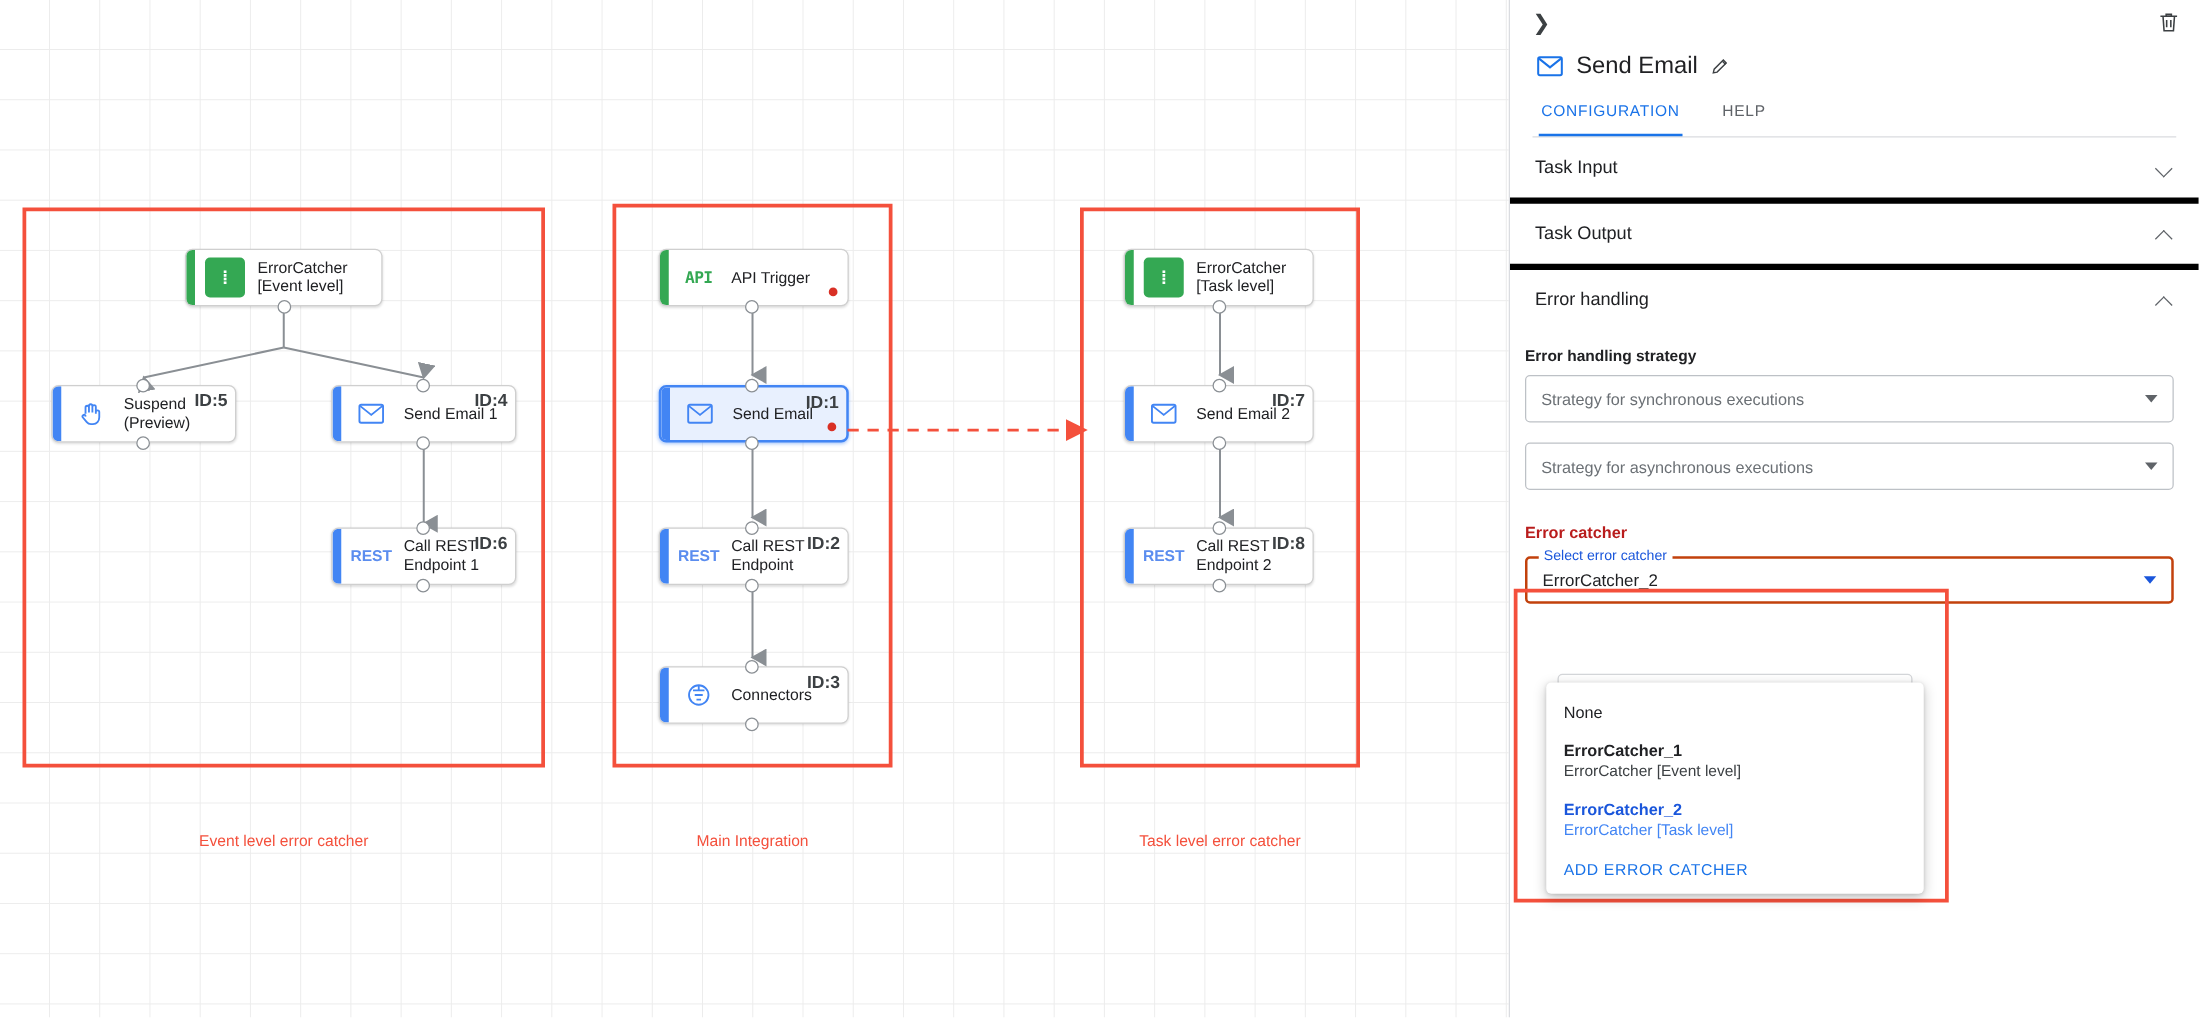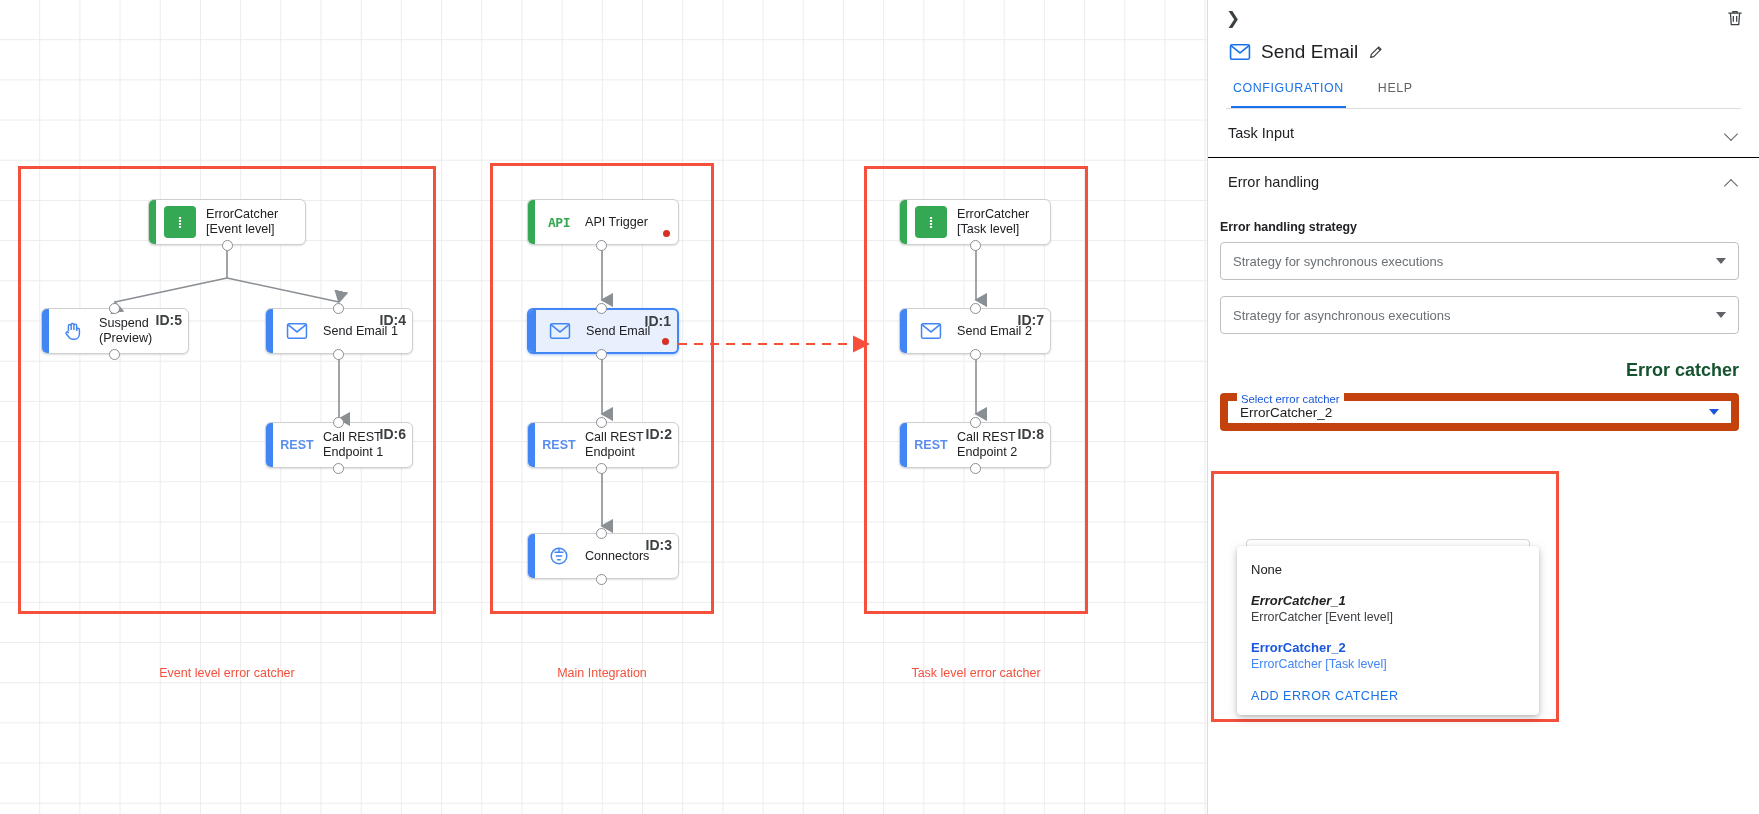--- a/index.html
+++ b/index.html
@@ -154,21 +154,21 @@
   .tab {
     font-size:12.4px;
     letter-spacing:0.6px;
     color:#5f6368;
     padding:0 2px 11px 2px;
     cursor:pointer;
   }
   .tab.active { color:#1a73e8; border-bottom:2.5px solid #1a73e8; }
 
   .section {
-    border-bottom:1px solid #000000;
+    border-bottom:5px solid #000000;
     padding:16px 20px;
     display:flex; align-items:center; justify-content:space-between;
     cursor:pointer;
   }
   .section .s-title { font-size:14.5px; color:#202124; font-weight:500;}
   .caret { width:13px; height:8px; position:relative;}
   .caret::before{
     content:""; position:absolute; left:0; top:0;
     width:9px;height:9px;
     border-right:1.6px solid #5f6368;
@@ -207,26 +207,26 @@
 
   
   .hl-box {
     position:absolute;
     left:1211px; top:471px;
     width:348px; height:251px;
     border:3px solid #f4503c;
     pointer-events:none;
     z-index:7;
   }
-  .ec-label { font-size:18px; color:#14532d; font-weight:600;text-align:right; }
+  .ec-label { font-size:13px; color:#b91c1c; font-weight:600; }
 
   .outlined-select {
     position:relative;
     height:38px;
-    border:8px solid #c2410c;
+    border:2px solid #c2410c;
     border-radius:4px;
     display:flex; align-items:center;
     padding:0 12px;
     font-size:13.5px;
     color:#202124;
     justify-content:space-between;
     cursor:pointer;
   }
   .outlined-select .legend {
     position:absolute;
@@ -243,21 +243,21 @@
     left:1237px; top:546px;
     width:302px;
     background:#fff;
     border-radius:4px;
     box-shadow:0 3px 10px rgba(0,0,0,0.22), 0 1px 3px rgba(0,0,0,0.12);
     padding:10px 0 8px 0;
     z-index:9;
   }
   .opt { padding:6px 14px; cursor:pointer; }
   .opt .o1 { font-size:13px; color:#202124; }
-  .opt .o1.bold { font-weight:700;font-style:italic; }
+  .opt .o1.bold { font-weight:700; }
   .opt .o2 { font-size:12.4px; color:#3c4043; margin-top:2px;}
   .opt.sel .o1 { color:#1a56db; font-weight:700;}
   .opt.sel .o2 { color:#4285f4; }
   .addbtn {
     font-size:12.6px; color:#1a73e8; letter-spacing:0.5px;
     padding:12px 14px 4px 14px; cursor:pointer;
   }
   .mini-underlay {
     position:absolute; left:1246px; top:539px;
     width:284px; height:18px;
@@ -460,20 +460,24 @@
       <div class="tab active">CONFIGURATION</div>
       <div class="tab">HELP</div>
     </div>
   </div>
 
   <div class="section">
     <span class="s-title">Task Input</span>
     <span class="caret"></span>
   </div>
 
+  <div class="section">
+    <span class="s-title">Task Output</span>
+    <span class="caret up"></span>
+  </div>
 
   <div class="section" style="border-bottom:none;text-align:right;">
     <span class="s-title">Error handling</span>
     <span class="caret up"></span>
   </div>
 
   <div class="body" style="padding:0 20px 0 12px;">
 
     <div class="fieldlabel">Error handling strategy</div>
 

